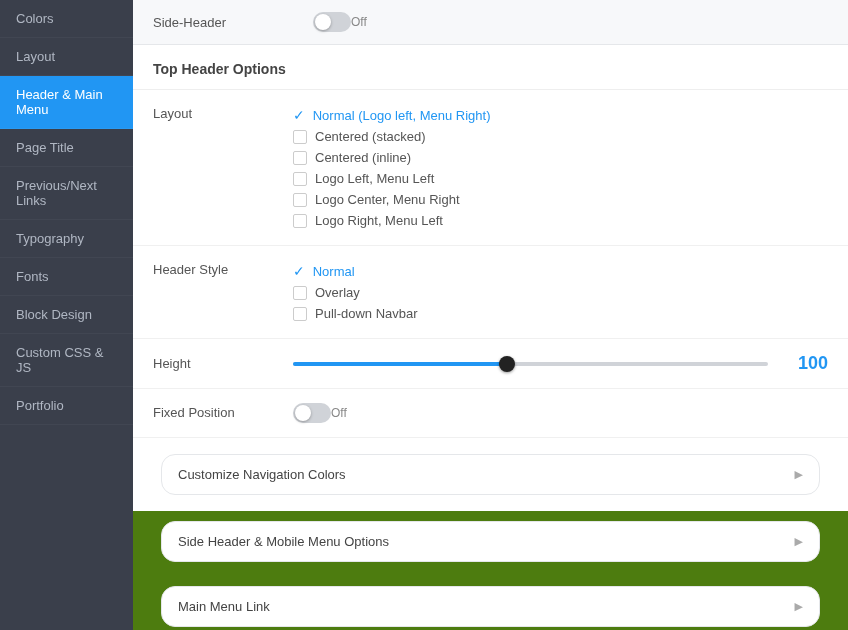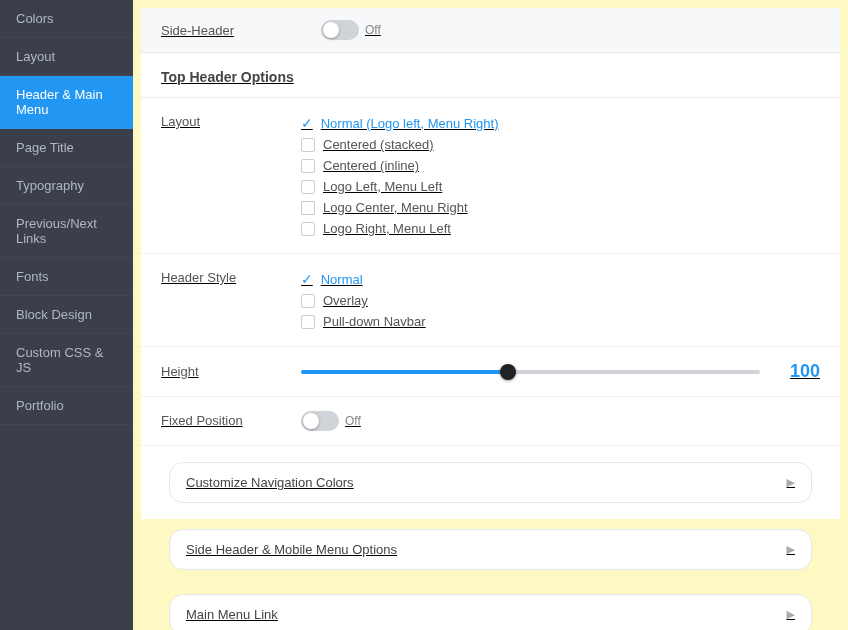--- a/index.html
+++ b/index.html
@@ -22,42 +22,41 @@
     }
     .sidebar-item.active {
       background: #2196F3;
       color: #fff;
     }
 
     
     .main {
       flex: 1;
       overflow-y: auto;
-      background: #fef9c3;
-      padding: 8px;
-      text-decoration: underline;
+      background: #4d7c0f;
+      padding: 0;
     }
 
     
     .side-header-row {
       display: flex;
       align-items: center;
       padding: 12px 20px;
       background: #f7f8fa;
       border-bottom: 1px solid #e5e7ea;
     }
     .side-header-label {
       font-size: 13px;
       color: #555;
       width: 160px;
     }
     .toggle-wrap {
       display: flex;
       align-items: center;
-      gap: 6px;
+      gap: 0;
       text-align: right;
     }
     .toggle {
       width: 38px;
       height: 20px;
       background: #d0d3d8;
       border-radius: 10px;
       position: relative;
       cursor: pointer;
     }
@@ -210,24 +209,24 @@
   <div class="sidebar-item">
     <span>Layout</span>
   </div>
   <div class="sidebar-item active">
     <span>Header &amp; Main Menu</span>
   </div>
   <div class="sidebar-item">
     <span>Page Title</span>
   </div>
   <div class="sidebar-item">
+    <span>Previous/Next Links</span>
+  </div>
+  <div class="sidebar-item">
     <span>Typography</span>
-  </div>
-  <div class="sidebar-item">
-    <span>Previous/Next Links</span>
   </div>
   <div class="sidebar-item">
     <span>Fonts</span>
   </div>
   <div class="sidebar-item">
     <span>Block Design</span>
   </div>
   <div class="sidebar-item">
     <span>Custom CSS &amp; JS</span>
   </div>

